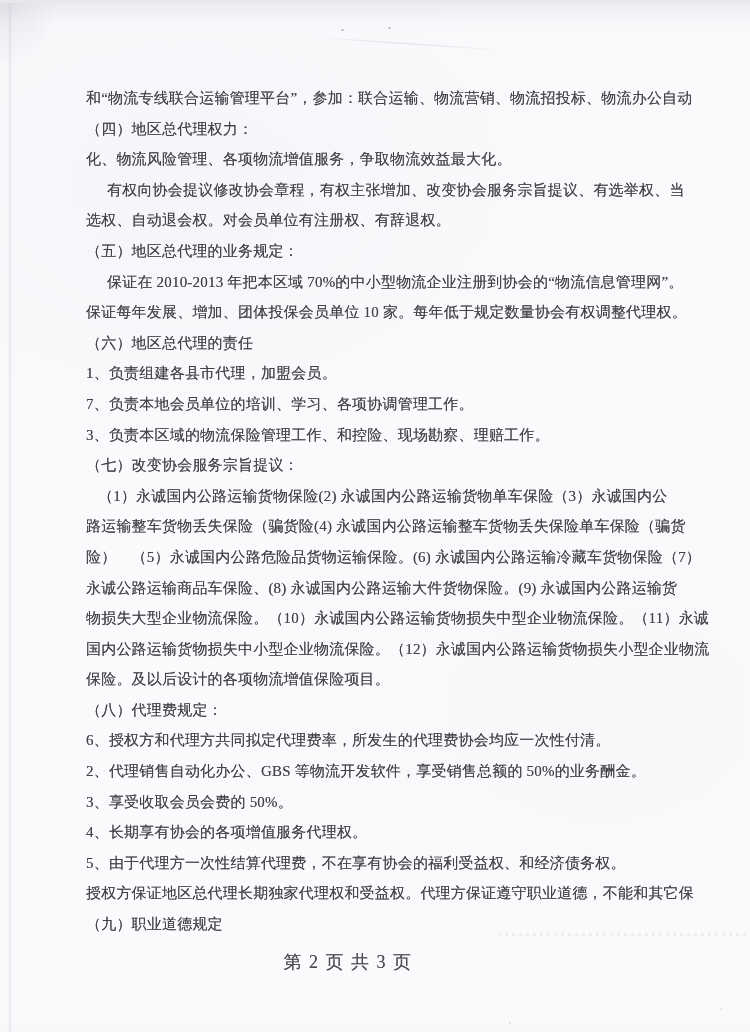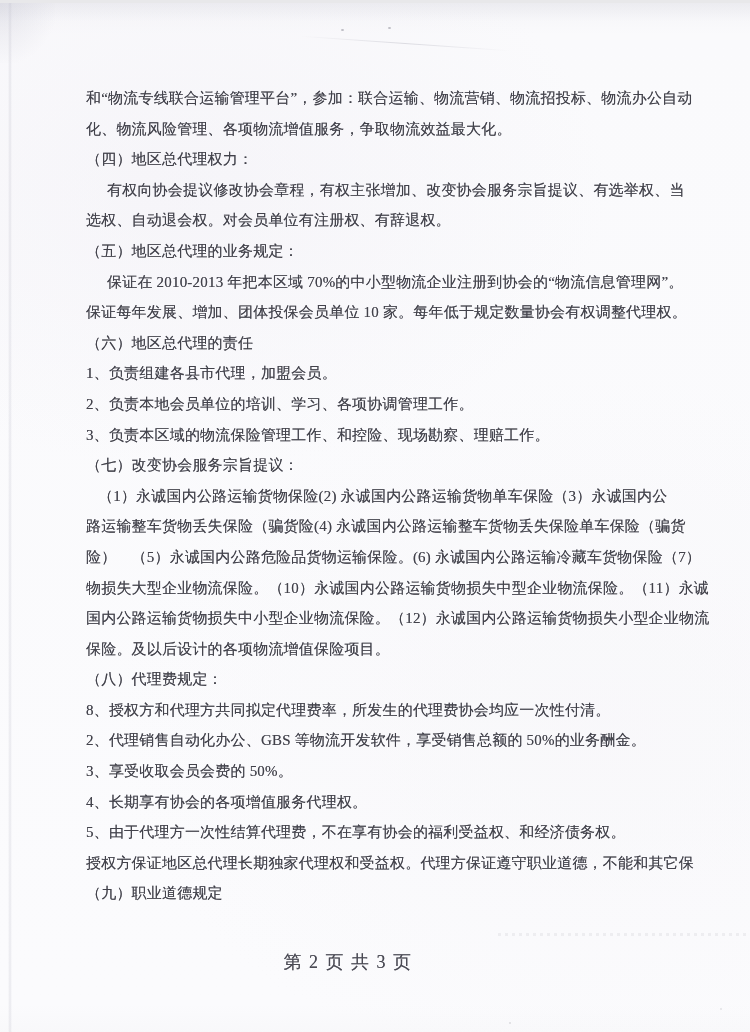--- a/index.html
+++ b/index.html
@@ -81,40 +81,41 @@
   <div class="corner-shadow"></div>
   <div class="crease"></div>
   <div class="speck s1"></div>
   <div class="speck s2"></div>
   <div class="speck s3"></div>
   <div class="speck s4"></div>
   <div class="noise-line"></div>
 
   <div class="content">
     <div class="line">和“物流专线联合运输管理平台”，参加：联合运输、物流营销、物流招投标、物流办公自动</div>
+    <div class="line">（四）地区总代理权力：</div>
     <div class="line">化、物流风险管理、各项物流增值服务，争取物流效益最大化。</div>
-    <div class="line">（四）地区总代理权力：</div>
     <div class="line indent-para">有权向协会提议修改协会章程，有权主张增加、改变协会服务宗旨提议、有选举权、当</div>
     <div class="line">选权、自动退会权。对会员单位有注册权、有辞退权。</div>
     <div class="line">（五）地区总代理的业务规定：</div>
     <div class="line indent-para">保证在 2010-2013 年把本区域 70%的中小型物流企业注册到协会的“物流信息管理网”。</div>
     <div class="line">保证每年发展、增加、团体投保会员单位 10 家。每年低于规定数量协会有权调整代理权。</div>
     <div class="line">（六）地区总代理的责任</div>
     <div class="line">1、负责组建各县市代理，加盟会员。</div>
-    <div class="line">2、负责本地会员单位的培训、学习、各项协调管理工作。</div>
+    <div class="line">7、负责本地会员单位的培训、学习、各项协调管理工作。</div>
     <div class="line">3、负责本区域的物流保险管理工作、和控险、现场勘察、理赔工作。</div>
     <div class="line">（七）改变协会服务宗旨提议：</div>
     <div class="line indent-item">（1）永诚国内公路运输货物保险(2) 永诚国内公路运输货物单车保险（3）永诚国内公</div>
     <div class="line">路运输整车货物丢失保险（骗货险(4) 永诚国内公路运输整车货物丢失保险单车保险（骗货</div>
     <div class="line">险）　（5）永诚国内公路危险品货物运输保险。(6) 永诚国内公路运输冷藏车货物保险（7）</div>
+    <div class="line">永诚公路运输商品车保险、(8) 永诚国内公路运输大件货物保险。(9) 永诚国内公路运输货</div>
     <div class="line">物损失大型企业物流保险。（10）永诚国内公路运输货物损失中型企业物流保险。（11）永诚</div>
     <div class="line">国内公路运输货物损失中小型企业物流保险。（12）永诚国内公路运输货物损失小型企业物流</div>
     <div class="line">保险。及以后设计的各项物流增值保险项目。</div>
     <div class="line">（八）代理费规定：</div>
-    <div class="line">8、授权方和代理方共同拟定代理费率，所发生的代理费协会均应一次性付清。</div>
+    <div class="line">6、授权方和代理方共同拟定代理费率，所发生的代理费协会均应一次性付清。</div>
     <div class="line">2、代理销售自动化办公、GBS 等物流开发软件，享受销售总额的 50%的业务酬金。</div>
     <div class="line">3、享受收取会员会费的 50%。</div>
     <div class="line">4、长期享有协会的各项增值服务代理权。</div>
     <div class="line">5、由于代理方一次性结算代理费，不在享有协会的福利受益权、和经济债务权。</div>
     <div class="line">授权方保证地区总代理长期独家代理权和受益权。代理方保证遵守职业道德，不能和其它保</div>
     <div class="line">（九）职业道德规定</div>
   </div>
 
   <div class="footer">第 2 页 共 3 页</div>
 </div>

